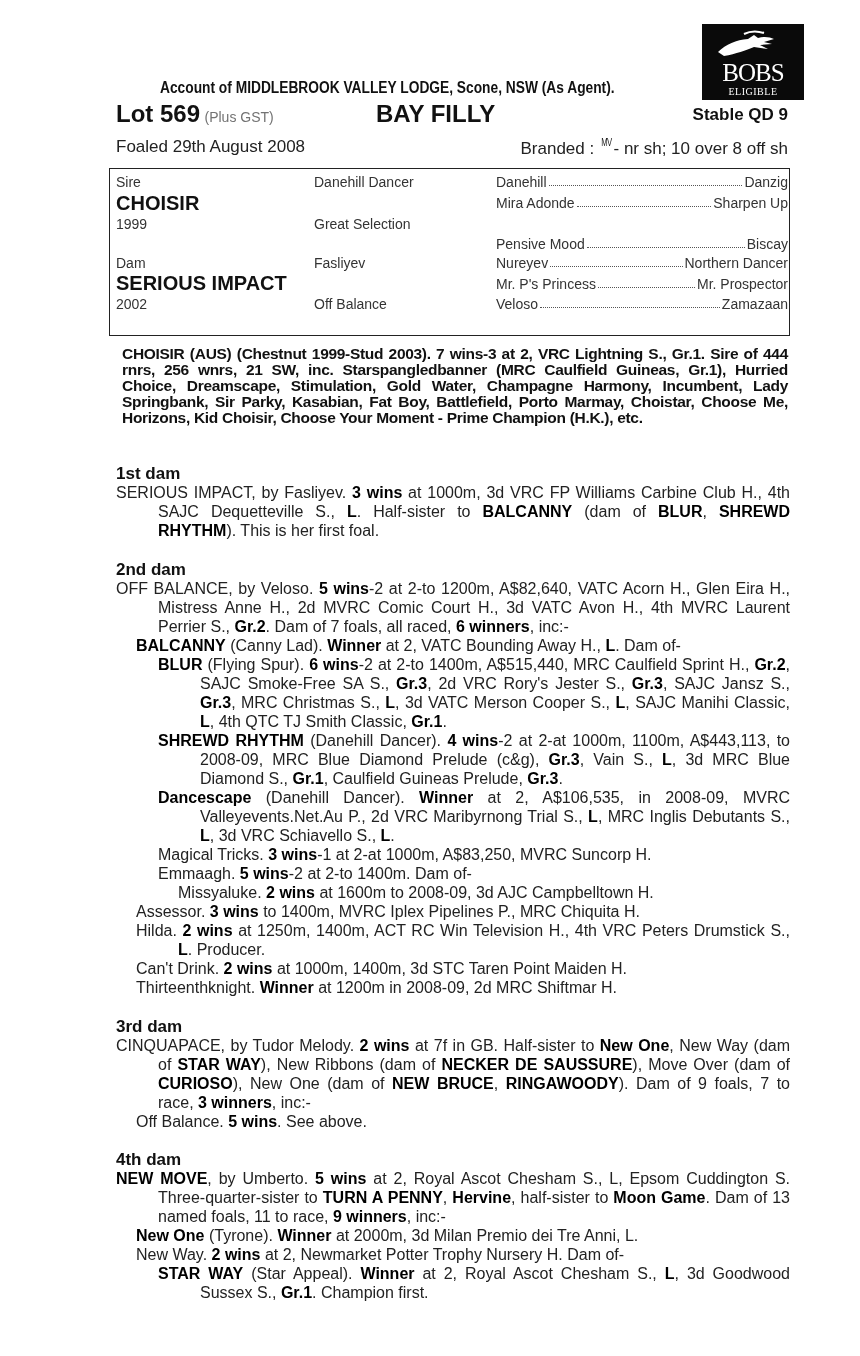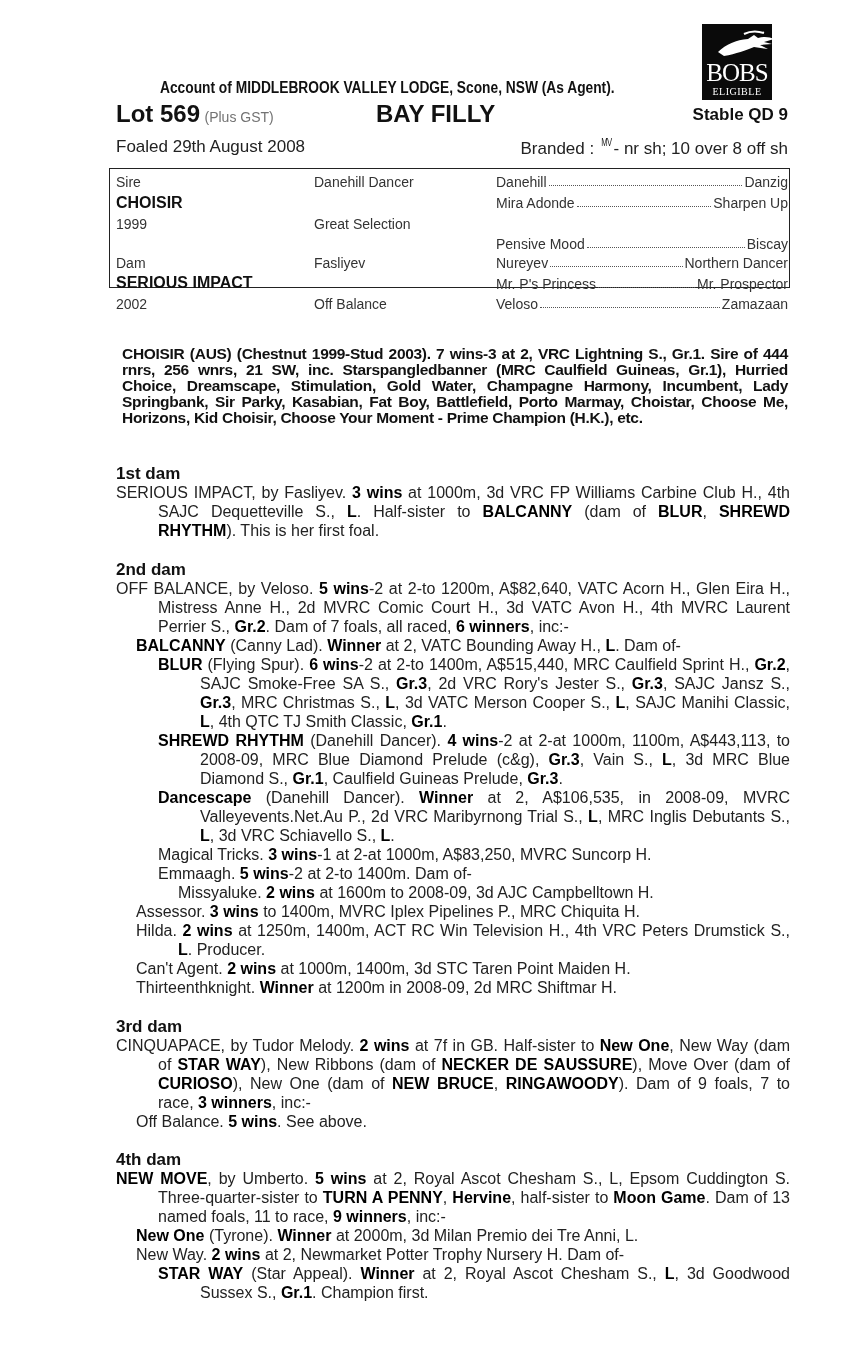--- a/index.html
+++ b/index.html
@@ -1,36 +1,36 @@
 <!DOCTYPE html>
 <html><head>
 <meta charset="utf-8">
 <style>
   html, body { margin: 0; padding: 0; background: #ffffff; }
   body { width: 860px; height: 1356px; position: relative; overflow: hidden; color: #111; font-family: "Liberation Sans", sans-serif; }
   .page { position: absolute; left: 0; top: 0; width: 860px; height: 1356px; }
 
-  .logo { position: absolute; left: 702px; top: 24px; width: 70px; height: 76px; background: #0a0a0a; color: #fff; text-align: center; }
+  .logo { position: absolute; left: 702px; top: 24px; width: 102px; height: 76px; background: #0a0a0a; color: #fff; text-align: center; }
   .logo svg { position: absolute; left: 12px; top: 6px; }
   .logo .bobs { position: absolute; left: 0; right: 0; top: 36px; font-family: "Liberation Serif", serif; font-size: 25px; line-height: 26px; letter-spacing: -1px; }
   .logo .elig { position: absolute; left: 0; right: 0; top: 63px; font-family: "Liberation Serif", serif; font-size: 10px; line-height: 10px; letter-spacing: 0.5px; }
 
   .account { position: absolute; left: 160px; top: 78px; font-family: "Liberation Sans", sans-serif; font-weight: bold; font-size: 16px; line-height: 20px; transform: scaleX(0.86); transform-origin: left top; white-space: nowrap; }
   .lot { position: absolute; left: 116px; top: 100px; white-space: nowrap; }
   .lot .big { font-weight: bold; font-size: 24px; line-height: 28px; }
   .lot .small { font-size: 14px; color: #737373; }
   .filly { position: absolute; left: 376px; top: 100px; font-weight: bold; font-size: 24px; line-height: 28px; }
   .stable { position: absolute; right: 72px; top: 105px; font-weight: bold; font-size: 17px; line-height: 20px; }
   .foaled { position: absolute; left: 116px; top: 137px; font-size: 17px; line-height: 20px; color: #222; }
   .branded { position: absolute; right: 72px; top: 137px; font-size: 17px; line-height: 20px; color: #222; white-space: nowrap; }
   .brandmark { display: inline-block; font-size: 11px; line-height: 11px; vertical-align: 8px; transform: scaleX(0.7); letter-spacing: -1px; }
 
-  .pedigree { position: absolute; left: 109px; top: 168px; width: 681px; height: 120px; border: 1.5px solid #222; box-sizing: border-box; text-align: right; }
+  .pedigree { position: absolute; left: 109px; top: 168px; width: 681px; height: 168px; border: 1.5px solid #222; box-sizing: border-box; text-align: right; }
   .ped-row { position: absolute; font-size: 14px; line-height: 16px; color: #333; white-space: nowrap; }
-  .ped-name { position: absolute; font-weight: bold; font-size: 16px; line-height: 20px; color: #111; white-space: nowrap; }
+  .ped-name { position: absolute; font-weight: bold; font-size: 20px; line-height: 20px; color: #111; white-space: nowrap; }
   .anc { position: absolute; left: 386px; width: 292px; font-size: 14px; line-height: 16px; color: #333; display: flex; white-space: nowrap; }
   .anc .l { flex: 0 0 auto; }
   .anc .dots { flex: 1 1 auto; overflow: hidden; border-bottom: 1px dotted #555; margin: 0 2px 4px 2px; }
   .anc .r { flex: 0 0 auto; }
 
   .sire-para { position: absolute; left: 122px; top: 346px; width: 666px; font-weight: bold; font-size: 15.5px; line-height: 16px; text-align: justify; letter-spacing: -0.3px; }
 
   .section { position: absolute; left: 116px; width: 674px; font-size: 16px; line-height: 19px; color: #222; }
   .section h3 { margin: 0; font-size: 17px; line-height: 19px; font-weight: bold; color: #111; }
   .section p { margin: 0; text-align: justify; }
@@ -130,21 +130,21 @@
         <p class="i0"><span>OFF BALANCE, by Veloso. </span><b>5 wins</b><span>-2 at 2-to 1200m, A$82,640, VATC Acorn H., Glen Eira H., Mistress Anne H., 2d MVRC Comic Court H., 3d VATC Avon H., 4th MVRC Laurent Perrier S., </span><b>Gr.2</b><span>. Dam of 7 foals, all raced, </span><b>6 winners</b><span>, inc:-</span></p>
         <p class="i1"><b>BALCANNY</b><span> (Canny Lad). </span><b>Winner</b><span> at 2, VATC Bounding Away H., </span><b>L</b><span>. Dam of-</span></p>
         <p class="i2"><b>BLUR</b><span> (Flying Spur). </span><b>6 wins</b><span>-2 at 2-to 1400m, A$515,440, MRC Caulfield Sprint H., </span><b>Gr.2</b><span>, SAJC Smoke-Free SA S., </span><b>Gr.3</b><span>, 2d VRC Rory's Jester S., </span><b>Gr.3</b><span>, SAJC Jansz S., </span><b>Gr.3</b><span>, MRC Christmas S., </span><b>L</b><span>, 3d VATC Merson Cooper S., </span><b>L</b><span>, SAJC Manihi Classic, </span><b>L</b><span>, 4th QTC TJ Smith Classic, </span><b>Gr.1</b><span>.</span></p>
         <p class="i2"><b>SHREWD RHYTHM</b><span> (Danehill Dancer). </span><b>4 wins</b><span>-2 at 2-at 1000m, 1100m, A$443,113, to 2008-09, MRC Blue Diamond Prelude (c&amp;g), </span><b>Gr.3</b><span>, Vain S., </span><b>L</b><span>, 3d MRC Blue Diamond S., </span><b>Gr.1</b><span>, Caulfield Guineas Prelude, </span><b>Gr.3</b><span>.</span></p>
         <p class="i2"><b>Dancescape</b><span> (Danehill Dancer). </span><b>Winner</b><span> at 2, A$106,535, in 2008-09, MVRC Valleyevents.Net.Au P., 2d VRC Maribyrnong Trial S., </span><b>L</b><span>, MRC Inglis Debutants S., </span><b>L</b><span>, 3d VRC Schiavello S., </span><b>L</b><span>.</span></p>
         <p class="i2"><span>Magical Tricks. </span><b>3 wins</b><span>-1 at 2-at 1000m, A$83,250, MVRC Suncorp H.</span></p>
         <p class="i2"><span>Emmaagh. </span><b>5 wins</b><span>-2 at 2-to 1400m. Dam of-</span></p>
         <p class="i3"><span>Missyaluke. </span><b>2 wins</b><span> at 1600m to 2008-09, 3d AJC Campbelltown H.</span></p>
         <p class="i1"><span>Assessor. </span><b>3 wins</b><span> to 1400m, MVRC Iplex Pipelines P., MRC Chiquita H.</span></p>
         <p class="i1"><span>Hilda. </span><b>2 wins</b><span> at 1250m, 1400m, ACT RC Win Television H., 4th VRC Peters Drumstick S., </span><b>L</b><span>. Producer.</span></p>
-        <p class="i1"><span>Can't Agent. </span><b>2 wins</b><span> at 1000m, 1400m, 3d STC Taren Point Maiden H.</span></p>
+        <p class="i1"><span>Can't Drink. </span><b>2 wins</b><span> at 1000m, 1400m, 3d STC Taren Point Maiden H.</span></p>
         <p class="i1"><span>Thirteenthknight. </span><b>Winner</b><span> at 1200m in 2008-09, 2d MRC Shiftmar H.</span></p>
       </div>
   </div>
 
   <div class="section" style="top:1017px">
     <h3>3rd dam</h3>
     <div>
         <p class="i0"><span>CINQUAPACE, by Tudor Melody. </span><b>2 wins</b><span> at 7f in GB. Half-sister to </span><b>New One</b><span>, New Way (dam of </span><b>STAR WAY</b><span>), New Ribbons (dam of </span><b>NECKER DE SAUSSURE</b><span>), Move Over (dam of </span><b>CURIOSO</b><span>), New One (dam of </span><b>NEW BRUCE</b><span>, </span><b>RINGAWOODY</b><span>). Dam of 9 foals, 7 to race, </span><b>3 winners</b><span>, inc:-</span></p>
         <p class="i1"><span>Off Balance. </span><b>5 wins</b><span>. See above.</span></p>
       </div>

